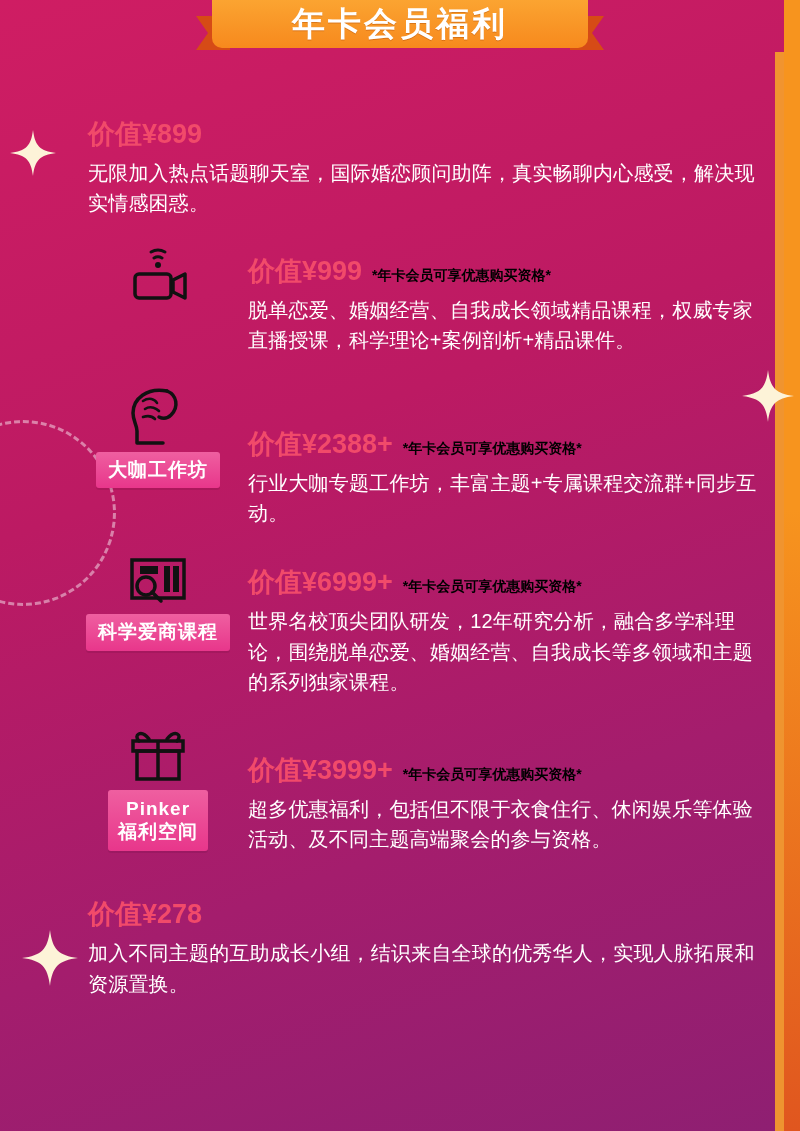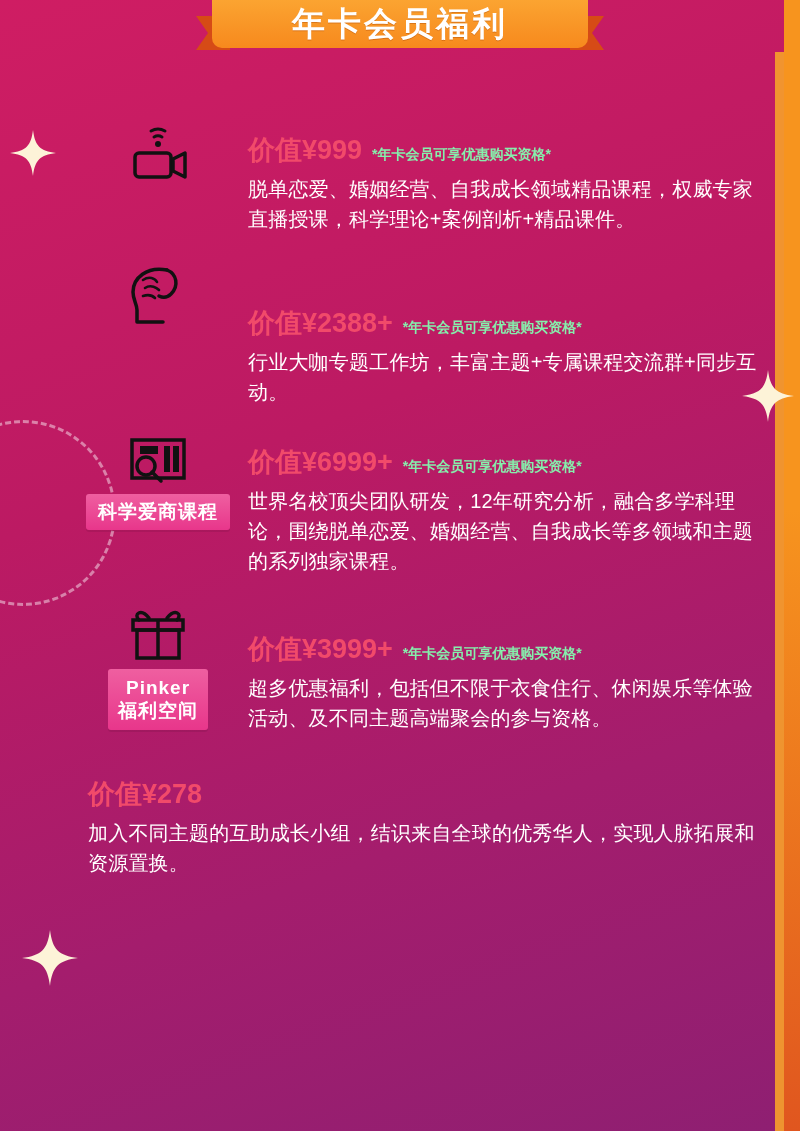--- a/index.html
+++ b/index.html
@@ -156,21 +156,21 @@
     gap: 10px;
     margin-bottom: 6px;
   }
   .value {
     color: #f14a6a;
     font-size: 27px;
     font-weight: bold;
     letter-spacing: 0px;
   }
   .note {
-    color: #86efac;
+    color: #000000;
     font-size: 14px;
     font-weight: bold;
   }
   .desc {
     color: #ffffff;
     font-size: 20px;
     line-height: 1.52;
     letter-spacing: .2px;
   }
 
@@ -216,20 +216,27 @@
   <div class="ribbon-left"></div>
   <div class="ribbon-right"></div>
   <div class="banner">
     <div class="banner-title">年卡会员福利</div>
   </div>
 </div>
 
 <div class="rows">
 
   <div class="row r1">
+    <div class="row-right">
+      <div class="value-line">
+        <span class="value">价值¥899</span>
+        <span class="note"></span>
+      </div>
+      <div class="desc">无限加入热点话题聊天室，国际婚恋顾问助阵，真实畅聊内心感受，解决现实情感困惑。</div>
+    </div>
   </div>
 
   <div class="row r2">
     <div class="row-left">
       <div class="icon-box">
         <svg width="74" height="62" viewBox="0 0 74 62">
           <path d="M30 6 a14 14 0 0 1 14 0" stroke="#111" stroke-width="3" fill="none" stroke-linecap="round"></path>
           <path d="M33 12 a8 8 0 0 1 8 0" stroke="#111" stroke-width="3" fill="none" stroke-linecap="round"></path>
           <circle cx="37" cy="19" r="3" fill="#111"></circle>
           <rect x="14" y="28" width="36" height="24" rx="4" fill="none" stroke="#111" stroke-width="3.5"></rect>
@@ -248,20 +255,21 @@
 
   <div class="row r3">
     <div class="row-left">
       <div class="icon-box">
         <svg width="70" height="66" viewBox="0 0 70 66">
           <path d="M44 6 C24 2 10 14 10 28 C10 36 14 40 14 46 L14 58 L40 58" fill="none" stroke="#111" stroke-width="3.5" stroke-linejoin="round" stroke-linecap="round"></path>
           <path d="M44 6 C54 10 56 22 48 30 C44 34 40 34 36 32" fill="none" stroke="#111" stroke-width="3.5" stroke-linecap="round"></path>
           <path d="M20 16 C26 12 32 14 34 18 M22 24 C28 20 34 24 36 26 M20 32 C26 30 30 32 32 34" fill="none" stroke="#111" stroke-width="2.6" stroke-linecap="round"></path>
         </svg>
       </div>
+      <div class="tag">大咖工作坊</div>
     </div>
     <div class="row-right">
       <div class="value-line">
         <span class="value">价值¥2388+</span>
         <span class="note">*年卡会员可享优惠购买资格*</span>
       </div>
       <div class="desc">行业大咖专题工作坊，丰富主题+专属课程交流群+同步互动。</div>
     </div>
   </div>
 

